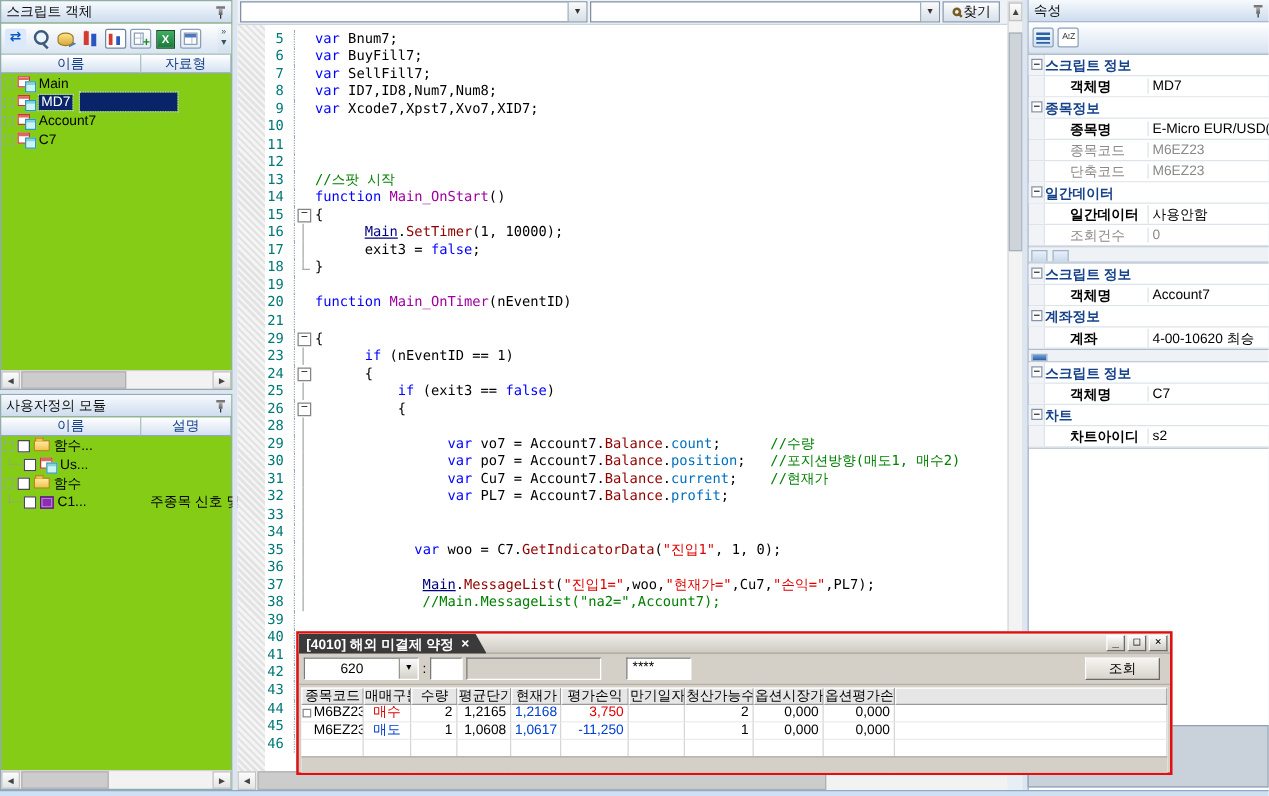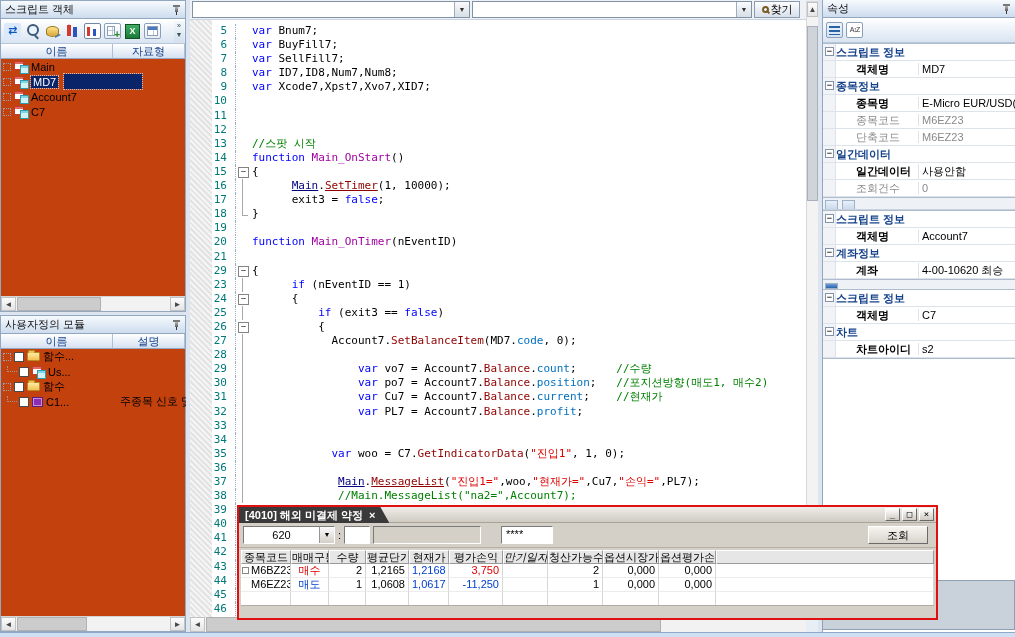--- a/index.html
+++ b/index.html
@@ -1,19 +1,19 @@
 <!DOCTYPE html>
 <html><head>
 <meta charset="utf-8">
 <style>
 *{box-sizing:border-box;margin:0;padding:0}
 body{width:1015px;height:637px;overflow:hidden;position:relative;background:#e8eef5;
  font-family:"Liberation Sans","DejaVu Sans",sans-serif;font-size:11px;color:#000}
 
-.panel{position:absolute;background:#c2410c;border:1px solid #93a7c0}
+.panel{position:absolute;background:#84cc16;border:1px solid #93a7c0}
 .phead{height:18px;background:linear-gradient(#f6fafd,#cddcee);border-bottom:1px solid #93a7c0;
  display:flex;align-items:center;padding:0 4px;color:#111}
 .pin{margin-left:auto;width:9px;height:12px;
  background:linear-gradient(#777,#777) 1px 1px/7px 2px no-repeat,
  linear-gradient(#b5b5b5,#5d5d5d) 3px 3px/3px 5px no-repeat,
  linear-gradient(#333,#333) 4px 8px/1px 3px no-repeat}
 .ptools{height:25px;background:linear-gradient(#ffffff,#d9e4f2);border-bottom:1px solid #b7c7da;
  display:flex;align-items:center;gap:3px;padding:0 3px;position:relative}
 .tbi{width:17px;height:16px;position:relative;border-radius:2px}
 .cols{display:flex;height:15px}
@@ -61,21 +61,21 @@
  background:repeating-linear-gradient(45deg,#f4f4f4 0,#f4f4f4 2px,#e3e3e3 2px,#e3e3e3 4px)}
 .cl{display:flex;height:14.1px;white-space:pre;font-family:"DejaVu Sans Mono","Liberation Mono",monospace;font-size:11px;line-height:14px}
 .ln{width:46px;flex:none;text-align:right;padding-right:8px;color:#007878;border-right:1px dotted #9aa8b8}
 .fold{width:16px;flex:none;position:relative}
 .fold.fbox::before{content:"−";position:absolute;left:2px;top:2px;width:9px;height:9px;border:1px solid #848484;
  background:#fff;font-size:9px;line-height:7px;text-align:center;color:#333}
 .fold.fline::before{content:"";position:absolute;left:6px;top:0;bottom:0;border-left:1px solid #a8a8a8}
 .fold.fend::before{content:"";position:absolute;left:6px;top:0;width:5px;height:8px;border-left:1px solid #a8a8a8;border-bottom:1px solid #a8a8a8}
 .ct{flex:1;overflow:hidden}
 .tk-k{color:#0000ff}.tk-t{color:#000}.tk-c{color:#008000}.tk-s{color:#e00000}
-.tk-m{color:#900000}.tk-mu{color:#900000;text-decoration:underline}
+.tk-m{color:#900000}.tk-mu{color:#900000;}
 .tk-ou{color:#000080;text-decoration:underline}.tk-p{color:#0070c0}.tk-f{color:#a000a0}
 #vscroll{position:absolute;left:806px;top:1px;width:13px;height:616px;background:#f3f3f3;border:1px solid #d8d8d8}
 #vthumb{position:absolute;left:0;top:24px;width:11px;height:175px;background:#cfd4da;border:1px solid #a7b0bb}
 #ehscroll{position:absolute;left:190px;top:617px;width:616px;height:15px;background:#f2f2f2;display:flex}
 
 #props{position:absolute;left:822px;top:0;width:193px;height:637px;background:#fff;border-left:1px solid #93a7c0}
 .prow{display:flex;height:17px;border-bottom:1px solid #dde3ea;position:relative;padding-left:13px;align-items:center}
 .prow::before{content:"";position:absolute;left:0;top:0;bottom:0;width:12px;background:#f1f3f6;border-right:1px solid #dde3ea}
 .pcat{font-weight:bold;color:#15428b;background:#fff}
 .pbox{position:absolute;left:2px;top:3px;width:9px;height:9px;border:1px solid #8494a6;background:#fff;
@@ -269,21 +269,20 @@
       <div class="cl"><span class="ln">17</span><span class="fold fline"></span><span class="ct"><span class="tk-t">      exit3 = </span><span class="tk-k">false</span><span class="tk-t">;</span></span></div>
       <div class="cl"><span class="ln">18</span><span class="fold fend"></span><span class="ct"><span class="tk-t">}</span></span></div>
       <div class="cl"><span class="ln">19</span><span class="fold"></span><span class="ct"></span></div>
       <div class="cl"><span class="ln">20</span><span class="fold"></span><span class="ct"><span class="tk-k">function</span><span class="tk-t"> </span><span class="tk-f">Main_OnTimer</span><span class="tk-t">(nEventID)</span></span></div>
       <div class="cl"><span class="ln">21</span><span class="fold"></span><span class="ct"></span></div>
       <div class="cl"><span class="ln">29</span><span class="fold fbox"></span><span class="ct"><span class="tk-t">{</span></span></div>
       <div class="cl"><span class="ln">23</span><span class="fold fline"></span><span class="ct"><span class="tk-t">      </span><span class="tk-k">if</span><span class="tk-t"> (nEventID == 1)</span></span></div>
       <div class="cl"><span class="ln">24</span><span class="fold fbox"></span><span class="ct"><span class="tk-t">      {</span></span></div>
       <div class="cl"><span class="ln">25</span><span class="fold fline"></span><span class="ct"><span class="tk-t">          </span><span class="tk-k">if</span><span class="tk-t"> (exit3 == </span><span class="tk-k">false</span><span class="tk-t">)</span></span></div>
       <div class="cl"><span class="ln">26</span><span class="fold fbox"></span><span class="ct"><span class="tk-t">          {</span></span></div>
-      <div class="cl"><span class="ln">27</span><span class="fold fline"></span><span class="ct"><span class="tk-t">            Account7.</span><span class="tk-m">SetBalanceItem</span><span class="tk-t">(MD7.</span><span class="tk-p">code</span><span class="tk-t">, 0);</span></span></div>
       <div class="cl"><span class="ln">28</span><span class="fold fline"></span><span class="ct"></span></div>
       <div class="cl"><span class="ln">29</span><span class="fold fline"></span><span class="ct"><span class="tk-t">                </span><span class="tk-k">var</span><span class="tk-t"> vo7 = Account7.</span><span class="tk-m">Balance</span><span class="tk-t">.</span><span class="tk-p">count</span><span class="tk-t">;      </span><span class="tk-c">//수량</span></span></div>
       <div class="cl"><span class="ln">30</span><span class="fold fline"></span><span class="ct"><span class="tk-t">                </span><span class="tk-k">var</span><span class="tk-t"> po7 = Account7.</span><span class="tk-m">Balance</span><span class="tk-t">.</span><span class="tk-p">position</span><span class="tk-t">;   </span><span class="tk-c">//포지션방향(매도1, 매수2)</span></span></div>
       <div class="cl"><span class="ln">31</span><span class="fold fline"></span><span class="ct"><span class="tk-t">                </span><span class="tk-k">var</span><span class="tk-t"> Cu7 = Account7.</span><span class="tk-m">Balance</span><span class="tk-t">.</span><span class="tk-p">current</span><span class="tk-t">;    </span><span class="tk-c">//현재가</span></span></div>
       <div class="cl"><span class="ln">32</span><span class="fold fline"></span><span class="ct"><span class="tk-t">                </span><span class="tk-k">var</span><span class="tk-t"> PL7 = Account7.</span><span class="tk-m">Balance</span><span class="tk-t">.</span><span class="tk-p">profit</span><span class="tk-t">;</span></span></div>
       <div class="cl"><span class="ln">33</span><span class="fold fline"></span><span class="ct"></span></div>
       <div class="cl"><span class="ln">34</span><span class="fold fline"></span><span class="ct"></span></div>
       <div class="cl"><span class="ln">35</span><span class="fold fline"></span><span class="ct"><span class="tk-t">            </span><span class="tk-k">var</span><span class="tk-t"> woo = C7.</span><span class="tk-m">GetIndicatorData</span><span class="tk-t">(</span><span class="tk-s">"진입1"</span><span class="tk-t">, 1, 0);</span></span></div>
       <div class="cl"><span class="ln">36</span><span class="fold fline"></span><span class="ct"></span></div>
       <div class="cl"><span class="ln">37</span><span class="fold fline"></span><span class="ct"><span class="tk-t">             </span><span class="tk-ou">Main</span><span class="tk-t">.</span><span class="tk-mu">MessageList</span><span class="tk-t">(</span><span class="tk-s">"진입1="</span><span class="tk-t">,woo,</span><span class="tk-s">"현재가="</span><span class="tk-t">,Cu7,</span><span class="tk-s">"손익="</span><span class="tk-t">,PL7);</span></span></div>
@@ -430,21 +429,21 @@
     <div id="pbtn">조회</div>
   </div>
   <div id="ptablewrap">
     <div class="prow2" id="pthead">
         <span class="th" style="width: 50px;">종목코드</span>
         <span class="th" style="width: 38px;">매매구분</span>
         <span class="th" style="width: 37px;">수량</span>
         <span class="th" style="width: 43px;">평균단가</span>
         <span class="th" style="width: 40px;">현재가</span>
         <span class="th" style="width: 54px;">평가손익</span>
-        <span class="th" style="width: 45px; font-style: italic;">만기일자</span>
+        <span class="th" style="width: 45px;">만기일자</span>
         <span class="th" style="width: 55px;">청산가능수량</span>
         <span class="th" style="width: 56px;">옵션시장가치</span>
         <span class="th" style="width: 57px;">옵션평가손익</span>
         <span class="th" style="flex: 1 1 0%;"></span>
       </div>
     <div id="ptbody">
         <div class="prow2">
           <span class="td" style="width: 50px; text-align: left; padding-left: 10px;">M6BZ23<span class="rowexp"></span></span>
           <span class="td" style="width: 38px; text-align: center; color: rgb(224, 0, 0);">매수</span>
           <span class="td" style="width: 37px; text-align: right;">2</span>

